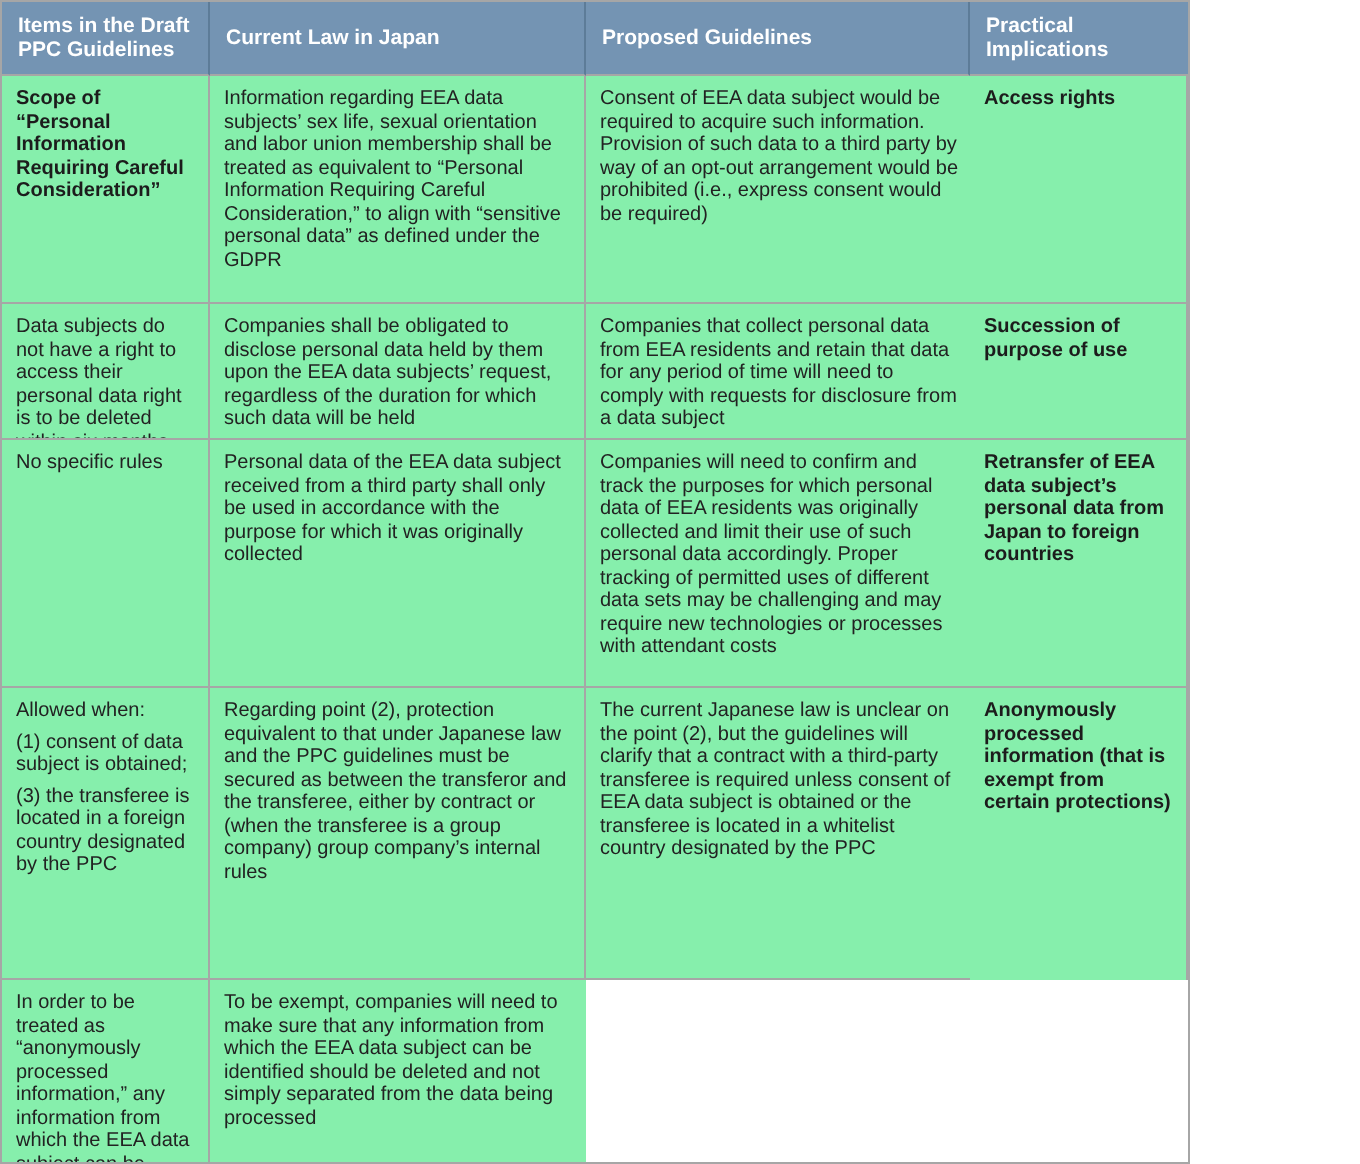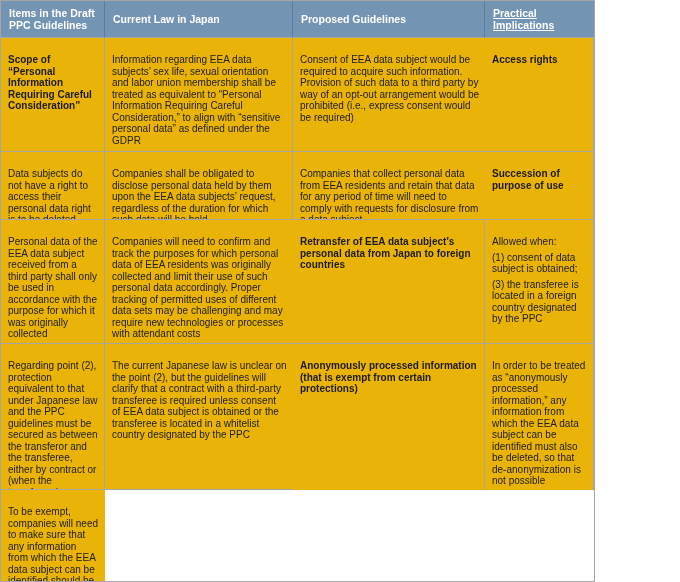--- a/index.html
+++ b/index.html
@@ -20,30 +20,30 @@
     font-weight: bold;
     font-size: 10.5px;
     line-height: 12.5px;
     display: flex;
     align-items: center;
     padding: 2px 6px 2px 8px;
     border-right: 1px solid #5d7c98;
     border-bottom: 1px solid #a6a6a6;
     box-sizing: border-box;
   }
-  .th.last { border-right: none; text-decoration: underline; }
+  .th.last { border-right: none; }
   .cell {
     box-sizing: border-box;
     border-right: 1px solid #a6a6a6;
     border-bottom: 1px solid #a6a6a6;
-    padding: 16px 6px 4px 7px;
+    padding: 6px 6px 4px 7px;
     font-size: 10px;
     line-height: 11.5px;
     overflow: hidden;
-    background: #eab308;
+    background: #86efac;
   }
   .cell.rowhead { font-weight: bold; color: #1c1c1c; font-size: 10px; }
   .cell.lastcol { border-right: none; }
   .cell.lastrow { border-bottom: none; }
   .cell p { margin: 0 0 4px 0; }
   .cell p:last-child { margin-bottom: 0; }
 </style>
 </head>
 <body>
 
@@ -74,20 +74,23 @@
       <p>Companies shall be obligated to disclose personal data held by them upon the EEA data subjects’ request, regardless of the duration for which such data will be held</p>
     </div>
   <div class="cell lastcol">
       <p>Companies that collect personal data from EEA residents and retain that data for any period of time will need to comply with requests for disclosure from a data subject</p>
     </div>
 
   <div class="cell rowhead">
       <p>Succession of purpose of use</p>
     </div>
   <div class="cell">
+      <p>No specific rules</p>
+    </div>
+  <div class="cell">
       <p>Personal data of the EEA data subject received from a third party shall only be used in accordance with the purpose for which it was originally collected</p>
     </div>
   <div class="cell lastcol">
       <p>Companies will need to confirm and track the purposes for which personal data of EEA residents was originally collected and limit their use of such personal data accordingly. Proper tracking of permitted uses of different data sets may be challenging and may require new technologies or processes with attendant costs</p>
     </div>
 
   <div class="cell rowhead">
       <p>Retransfer of EEA data subject’s personal data from Japan to foreign countries</p>
     </div>
   <div class="cell">

